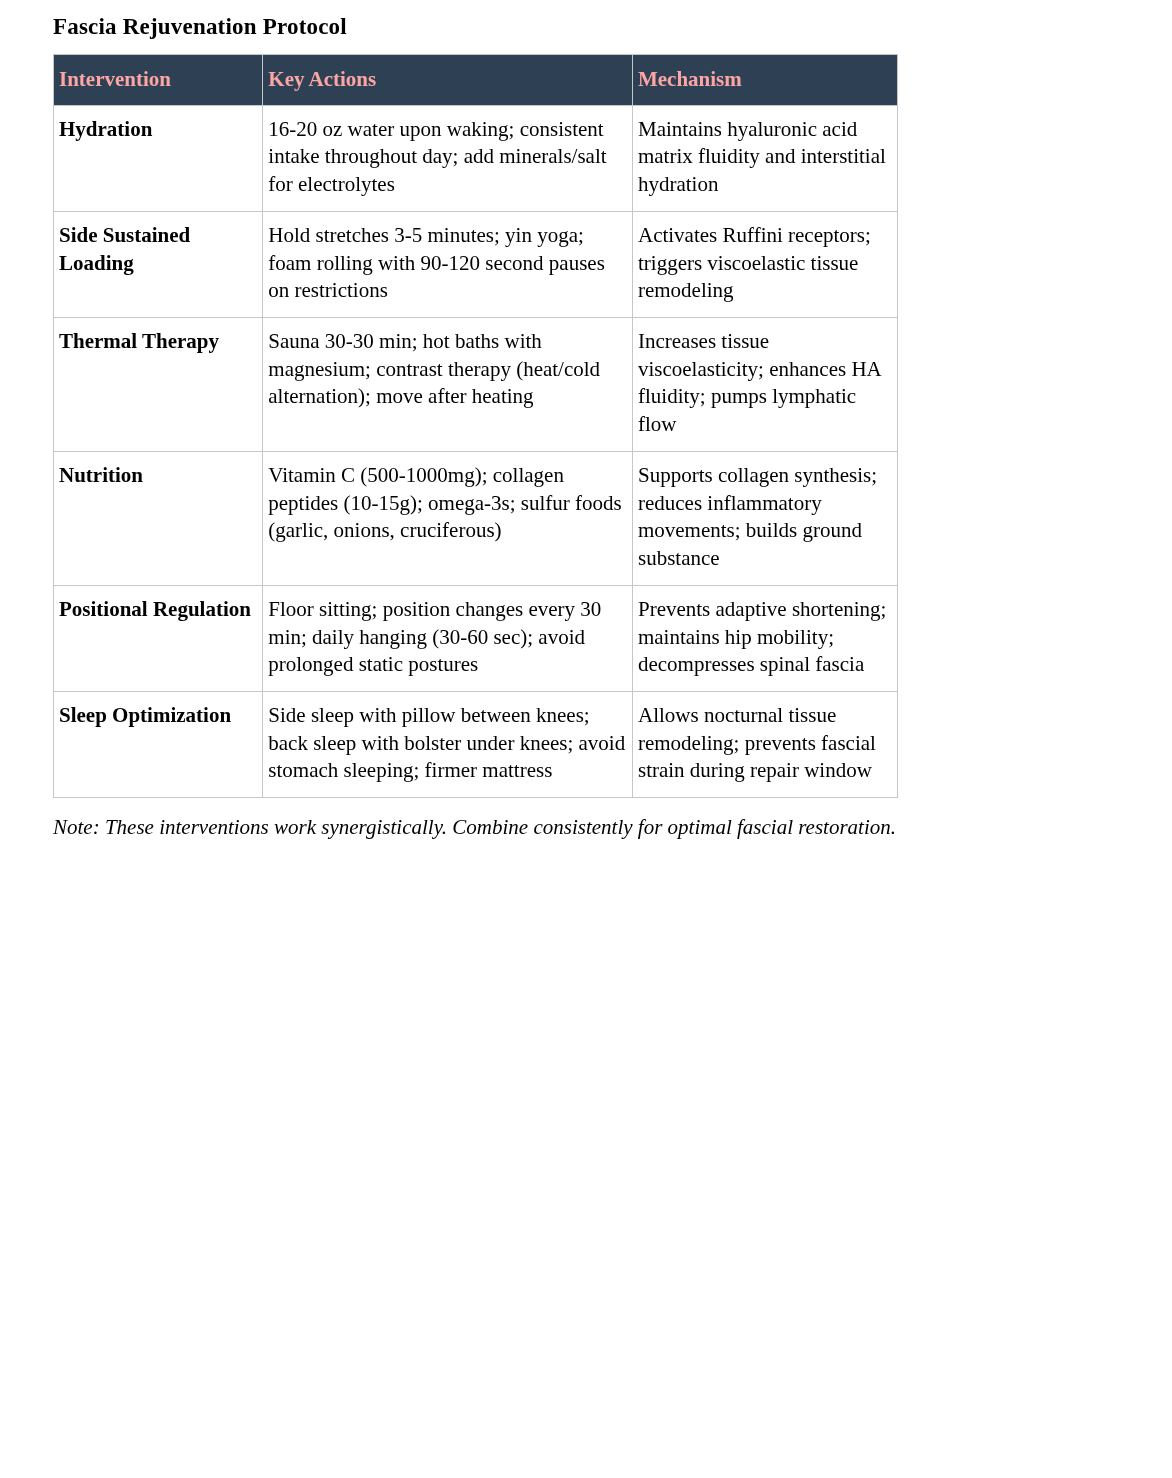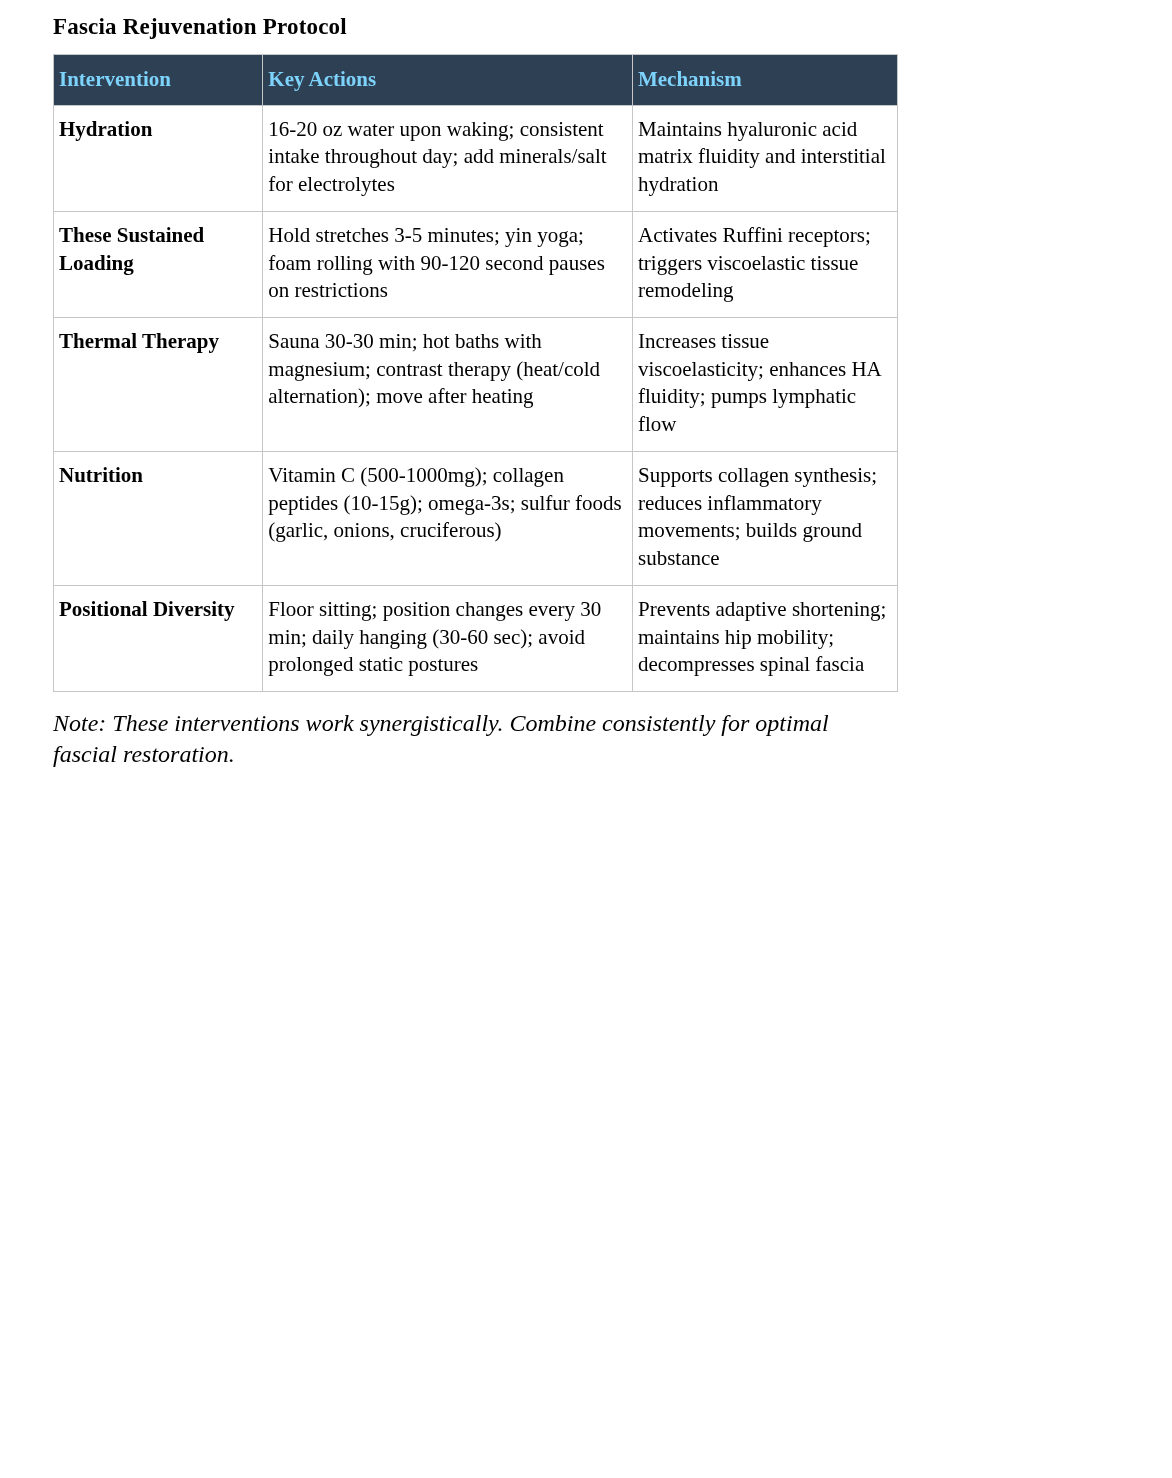--- a/index.html
+++ b/index.html
@@ -34,30 +34,30 @@
     border: 1px solid #c6c6c6;
     vertical-align: top;
     text-align: left;
     font-size: 21px;
     line-height: 1.32;
     padding: 10px 6px 12px 5px;
     overflow-wrap: break-word;
   }
   table.protocol thead th {
     background: #2e4053;
-    color: #7dd3fc;
+    color: #fca5a5;
     font-weight: bold;
     padding: 11px 6px 11px 5px;
   }
   table.protocol tbody th {
     font-weight: bold;
   }
   .footnote {
     font-style: italic;
-    font-size: 24px;
+    font-size: 21px;
     line-height: 1.3;
     margin: 16px 0 0 0;
   }
 </style>
 </head>
 <body>
 
 <div class="page">
 
   <h1 class="doc-title">Fascia Rejuvenation Protocol</h1>
@@ -75,37 +75,42 @@
         <th>Mechanism</th>
       </tr>
     </thead>
     <tbody>
         <tr>
           <th scope="row">Hydration</th>
           <td>16-20 oz water upon waking; consistent intake throughout day; add minerals/salt for electrolytes</td>
           <td>Maintains hyaluronic acid matrix fluidity and interstitial hydration</td>
         </tr>
         <tr>
-          <th scope="row">These Sustained Loading</th>
+          <th scope="row">Side Sustained Loading</th>
           <td>Hold stretches 3-5 minutes; yin yoga; foam rolling with 90-120 second pauses on restrictions</td>
           <td>Activates Ruffini receptors; triggers viscoelastic tissue remodeling</td>
         </tr>
         <tr>
           <th scope="row">Thermal Therapy</th>
           <td>Sauna 30-30 min; hot baths with magnesium; contrast therapy (heat/cold alternation); move after heating</td>
           <td>Increases tissue viscoelasticity; enhances HA fluidity; pumps lymphatic flow</td>
         </tr>
         <tr>
           <th scope="row">Nutrition</th>
           <td>Vitamin C (500-1000mg); collagen peptides (10-15g); omega-3s; sulfur foods (garlic, onions, cruciferous)</td>
           <td>Supports collagen synthesis; reduces inflammatory movements; builds ground substance</td>
         </tr>
         <tr>
-          <th scope="row">Positional Diversity</th>
+          <th scope="row">Positional Regulation</th>
           <td>Floor sitting; position changes every 30 min; daily hanging (30-60 sec); avoid prolonged static postures</td>
           <td>Prevents adaptive shortening; maintains hip mobility; decompresses spinal fascia</td>
+        </tr>
+        <tr>
+          <th scope="row">Sleep Optimization</th>
+          <td>Side sleep with pillow between knees; back sleep with bolster under knees; avoid stomach sleeping; firmer mattress</td>
+          <td>Allows nocturnal tissue remodeling; prevents fascial strain during repair window</td>
         </tr>
       </tbody>
   </table>
 
   <p class="footnote">Note: These interventions work synergistically. Combine consistently for optimal fascial restoration.</p>
 
 </div>
 
 </body></html>

